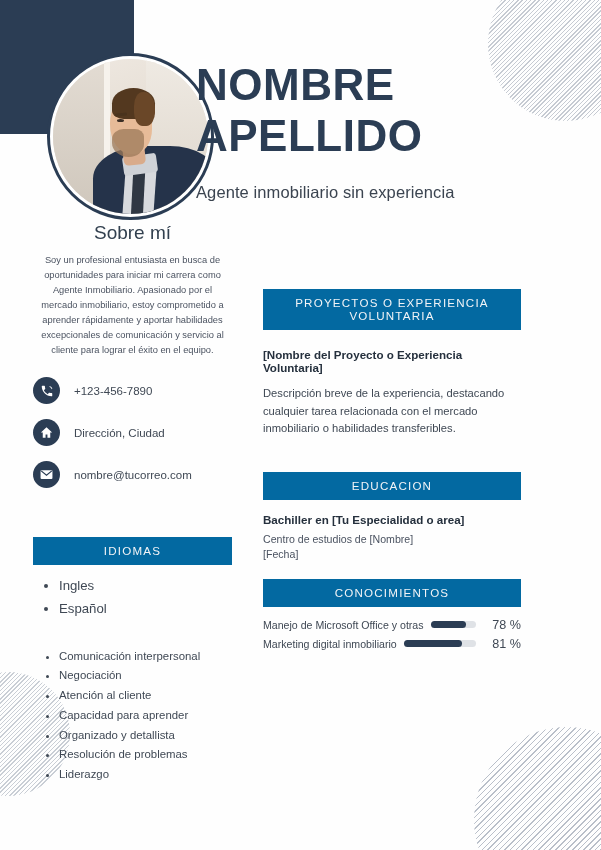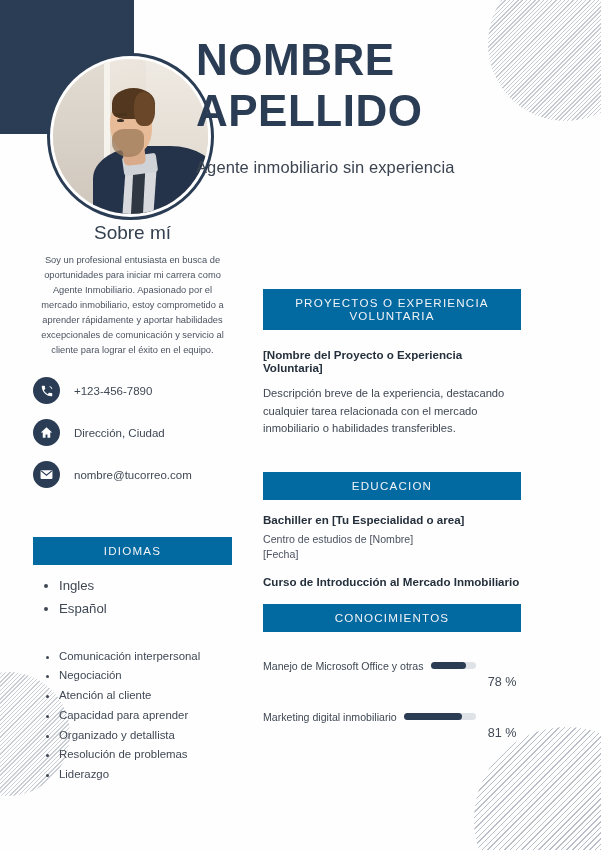--- a/index.html
+++ b/index.html
@@ -222,20 +222,21 @@
   }
   .name-line1,
   .name-line2 {
     color: #2b3d54;
     font-weight: bold;
     letter-spacing: .5px;
     line-height: 1.02;
   }
   .name-line1 {
     font-size: 44px;
+    margin-top: 25px;
   }
   .name-line2 {
     font-size: 44px;
     margin-top: 6px;
   }
   .job-title {
     margin-top: 24px;
     text-align: left;
     color: #3b4450;
     font-size: 16.5px;
@@ -388,22 +389,21 @@
     top: 0;
     height: 100%;
     background: #2b3d54;
     border-radius: 4px;
   }
   .skill-pct {
     color: #3f4854;
     font-size: 12.6px;
     flex: 0 0 auto;
     width: 38px;
-    text-align: center;
-    margin-top: 32px;
+    text-align: right;
   }
 </style>
 </head>
 <body>
 
 <div id="page">
 
   <div class="deco navy-block"></div>
   <div class="deco circle-hatch-tr"></div>
   <div class="deco circle-hatch-bl"></div>
@@ -496,21 +496,20 @@
     <div class="sec-bar sec-bar-right">PROYECTOS O EXPERIENCIA VOLUNTARIA</div>
     <div class="proj-title">[Nombre del Proyecto o Experiencia Voluntaria]</div>
     <p class="proj-desc">Descripción breve de la experiencia, destacando cualquier tarea relacionada con el mercado inmobiliario o habilidades transferibles.</p>
 
     <div style="height:34px"></div>
 
     <div class="sec-bar sec-bar-right">EDUCACION</div>
     <div class="edu-degree">Bachiller en [Tu Especialidad o area]</div>
     <p class="edu-school" style="white-space:pre-line">Centro de estudios de [Nombre]
 [Fecha]</p>
-    <div class="edu-course">Curso de Introducción al Mercado Inmobiliario</div>
 
     <div style="height:16px"></div>
 
     <div class="sec-bar sec-bar-right">CONOCIMIENTOS</div>
     <div class="skills">
       <div class="skill-row">
         <span class="skill-label">Manejo de Microsoft Office y otras</span>
         <span class="skill-track">
           <span class="skill-fill" style="width: 78%;"></span>
         </span>

